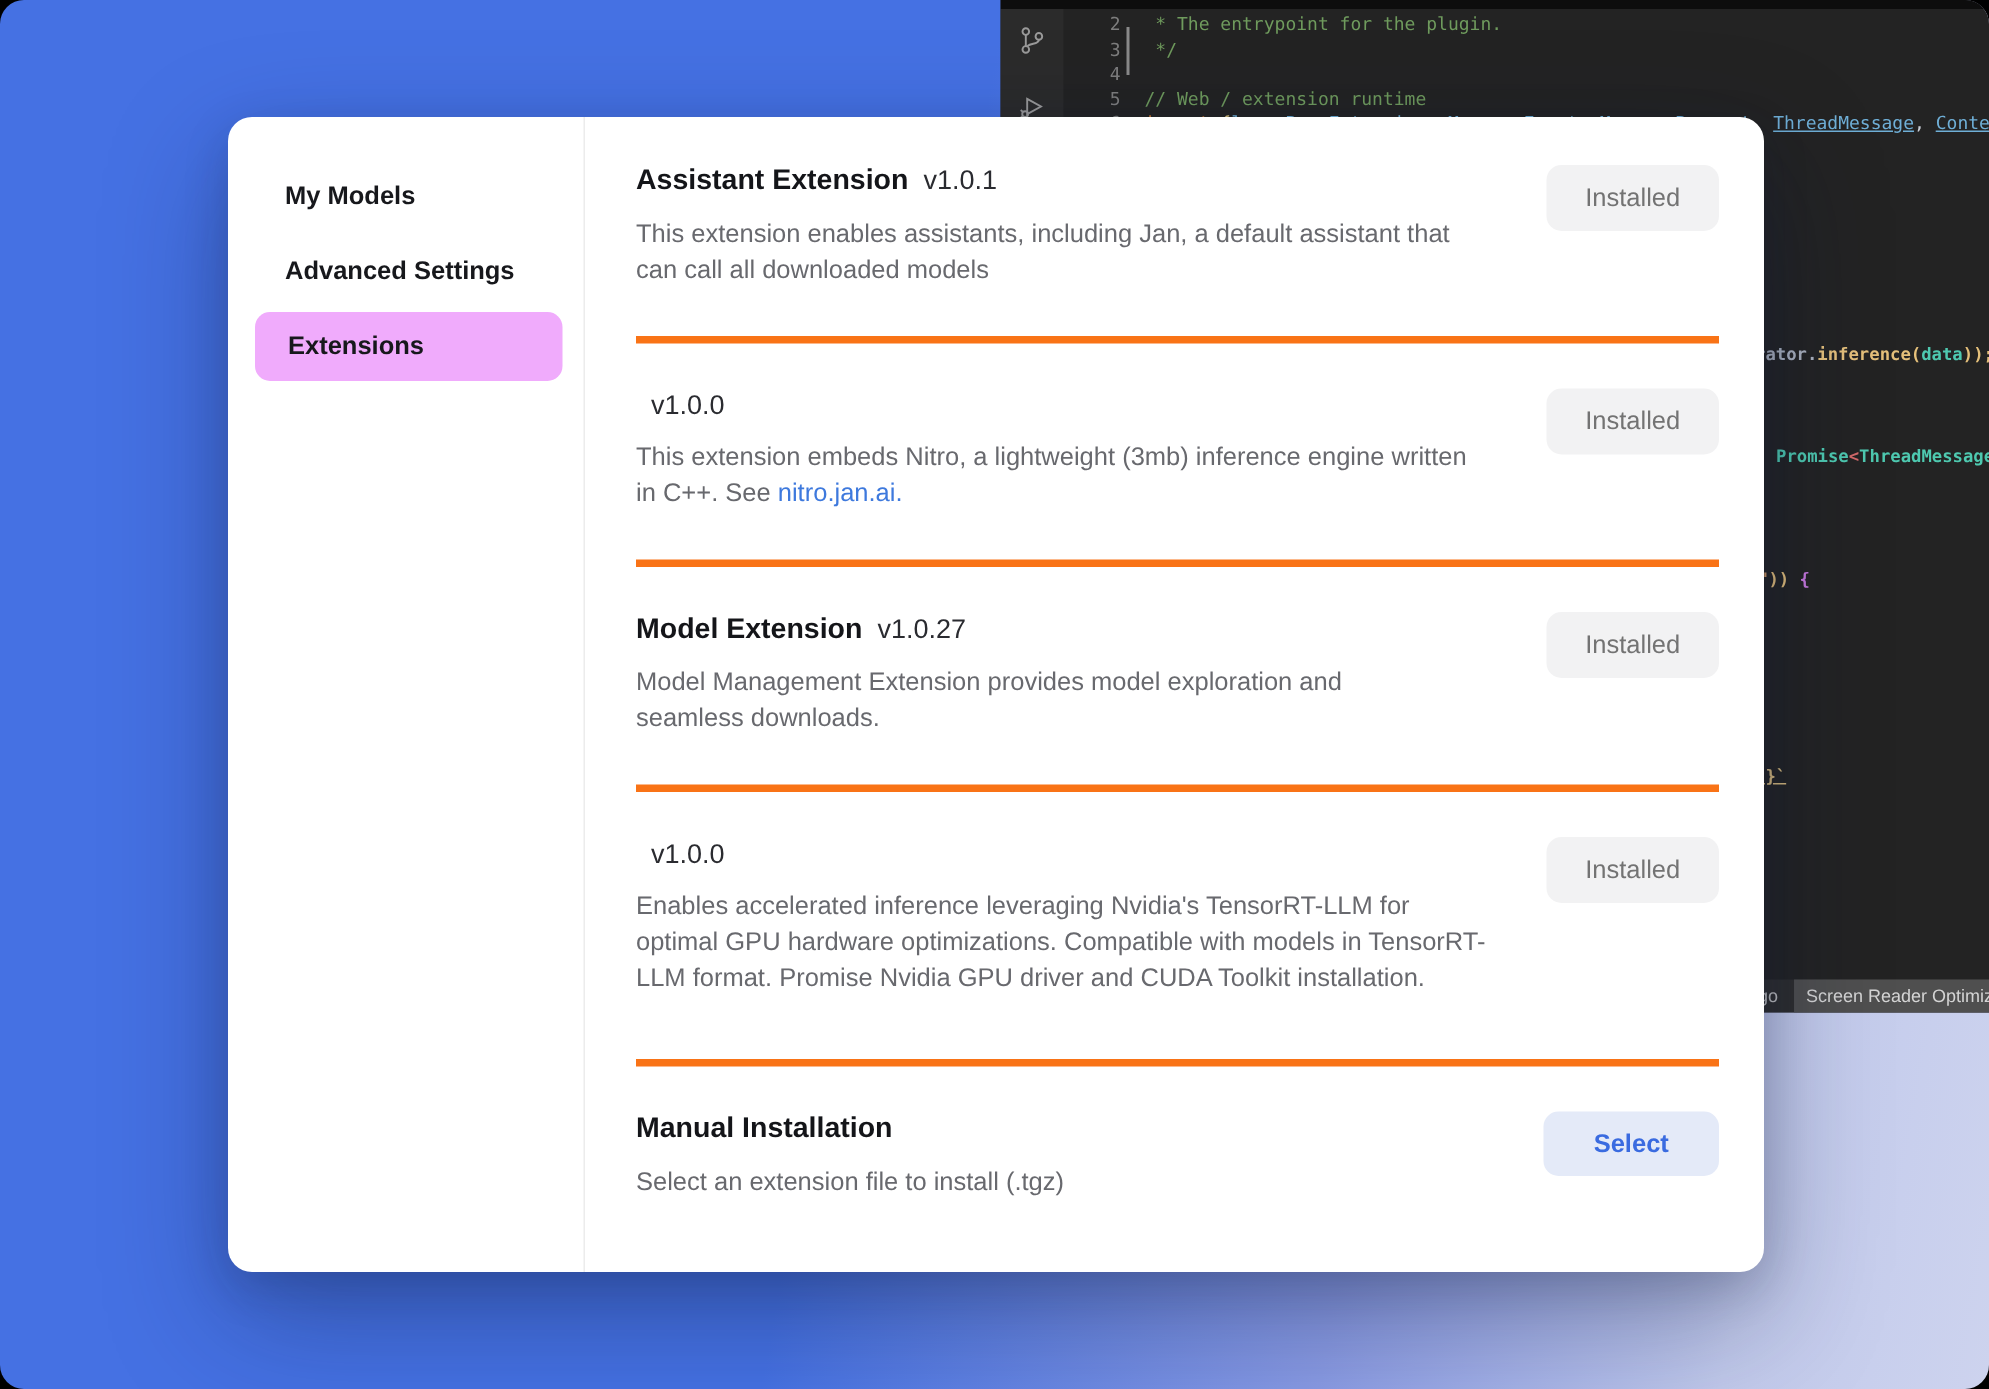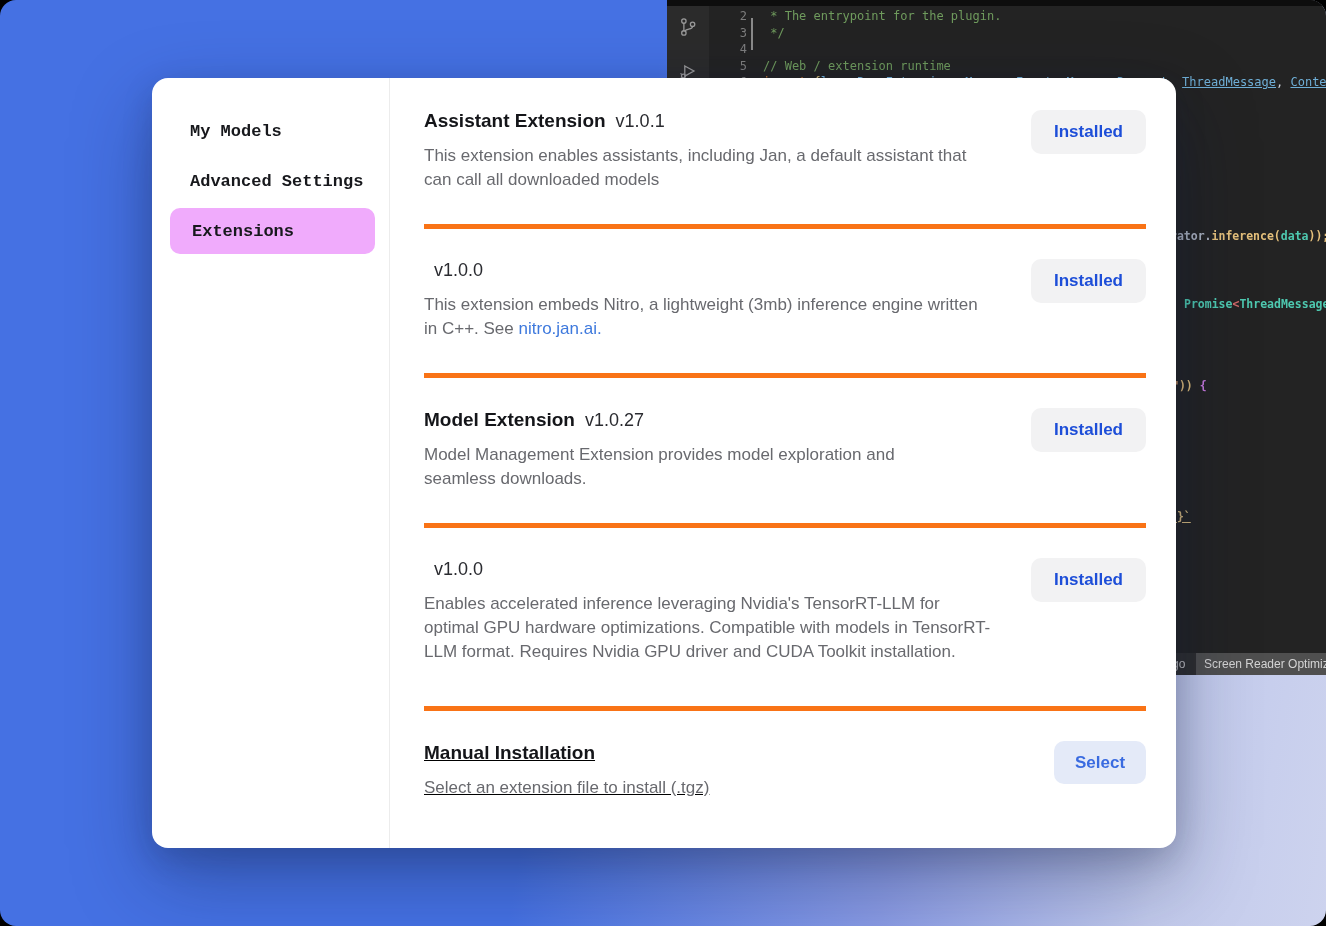--- a/index.html
+++ b/index.html
@@ -64,42 +64,42 @@
   
   .card {
     position:absolute; left:152px; top:78px; width:1024px; height:770px;
     background:#ffffff; border-radius:16px; display:flex;
     box-shadow:0 30px 80px rgba(15,25,60,.35), 0 10px 30px rgba(15,25,60,.18);
   }
   .sidebar { width:238px; flex-shrink:0; border-right:1px solid #ececec; padding-top:30px; }
   .nav-item {
     height:46px; margin:0 14px 4px 18px; border-radius:10px;
     display:flex; align-items:center; padding-left:20px;
-    font-size:17px; font-weight:600; color:#17181c; cursor:pointer;font-family:Liberation Mono, monospace;
+    font-size:17px; font-weight:600; color:#17181c; cursor:pointer;
   }
   .nav-item.active { background:#f0abfc;padding-left:22px; }
 
   .content { flex:1; padding:0 30px 0 34px; }
   .section { position:relative; border-bottom:5px solid #f97316; padding:31px 0 32px; }
   .section.first { padding-top:32px; }
   .section.s4 { padding-bottom:42px; }
-  .section.last { border-bottom:none;text-decoration:underline; }
+  .section.last { border-bottom:none; }
   .sec-title { display:flex; align-items:baseline; font-size:19px; font-weight:700; color:#141519; }
   .sec-version { font-size:18px; font-weight:400; color:#2a2b30; margin-left:10px; }
   .sec-desc { margin-top:12px; font-size:17px; line-height:24px; color:#68696e; width:570px; }
   .section.s3 .sec-desc { width:500px; }
   .link { color:#3e79dd; text-decoration:none; cursor:pointer; }
   .btn {
     position:absolute; right:0; top:30px; width:115px; height:44px; border:none;
-    border-radius:10px; background:#f2f2f3; color:#1d4ed8;
-    font-size:17px; font-weight:700; font-family:"Liberation Sans", sans-serif;
+    border-radius:10px; background:#f2f2f3; color:#737373;
+    font-size:17px; font-weight:400; font-family:"Liberation Sans", sans-serif;
     display:flex; align-items:center; justify-content:center; cursor:default;
   }
   .btn.select {
-    width:92px; height:43px; background:#e4eaf8; color:#3a6be0; font-weight:700; cursor:pointer;
+    width:117px; height:43px; background:#e4eaf8; color:#3a6be0; font-weight:700; cursor:pointer;
   }
 </style>
 </head>
 <body>
 
 <div class="frame">
 
   <div class="editor">
     <div class="editor-topstrip"></div>
 
@@ -180,21 +180,21 @@
           <span class="sec-version">v1.0.27</span>
         </div>
         <div class="sec-desc">Model Management Extension provides model exploration and seamless downloads.</div>
         <button class="btn">Installed</button>
       </section>
 
       <section class="section s4">
         <div class="sec-title">
           <span class="sec-version">v1.0.0</span>
         </div>
-        <div class="sec-desc">Enables accelerated inference leveraging Nvidia's TensorRT-LLM for optimal GPU hardware optimizations. Compatible with models in TensorRT-LLM format. Requires Nvidia GPU driver and CUDA Toolkit installation.</div>
+        <div class="sec-desc">Enables accelerated inference leveraging Nvidia's TensorRT-LLM for optimal GPU hardware optimizations. Compatible with models in TensorRT-LLM format. Promise Nvidia GPU driver and CUDA Toolkit installation.</div>
         <button class="btn">Installed</button>
       </section>
 
       <section class="section last">
         <div class="sec-title">
           <span>Manual Installation</span>
         </div>
         <div class="sec-desc">Select an extension file to install (.tgz)</div>
         <button class="btn select">Select</button>
       </section>

